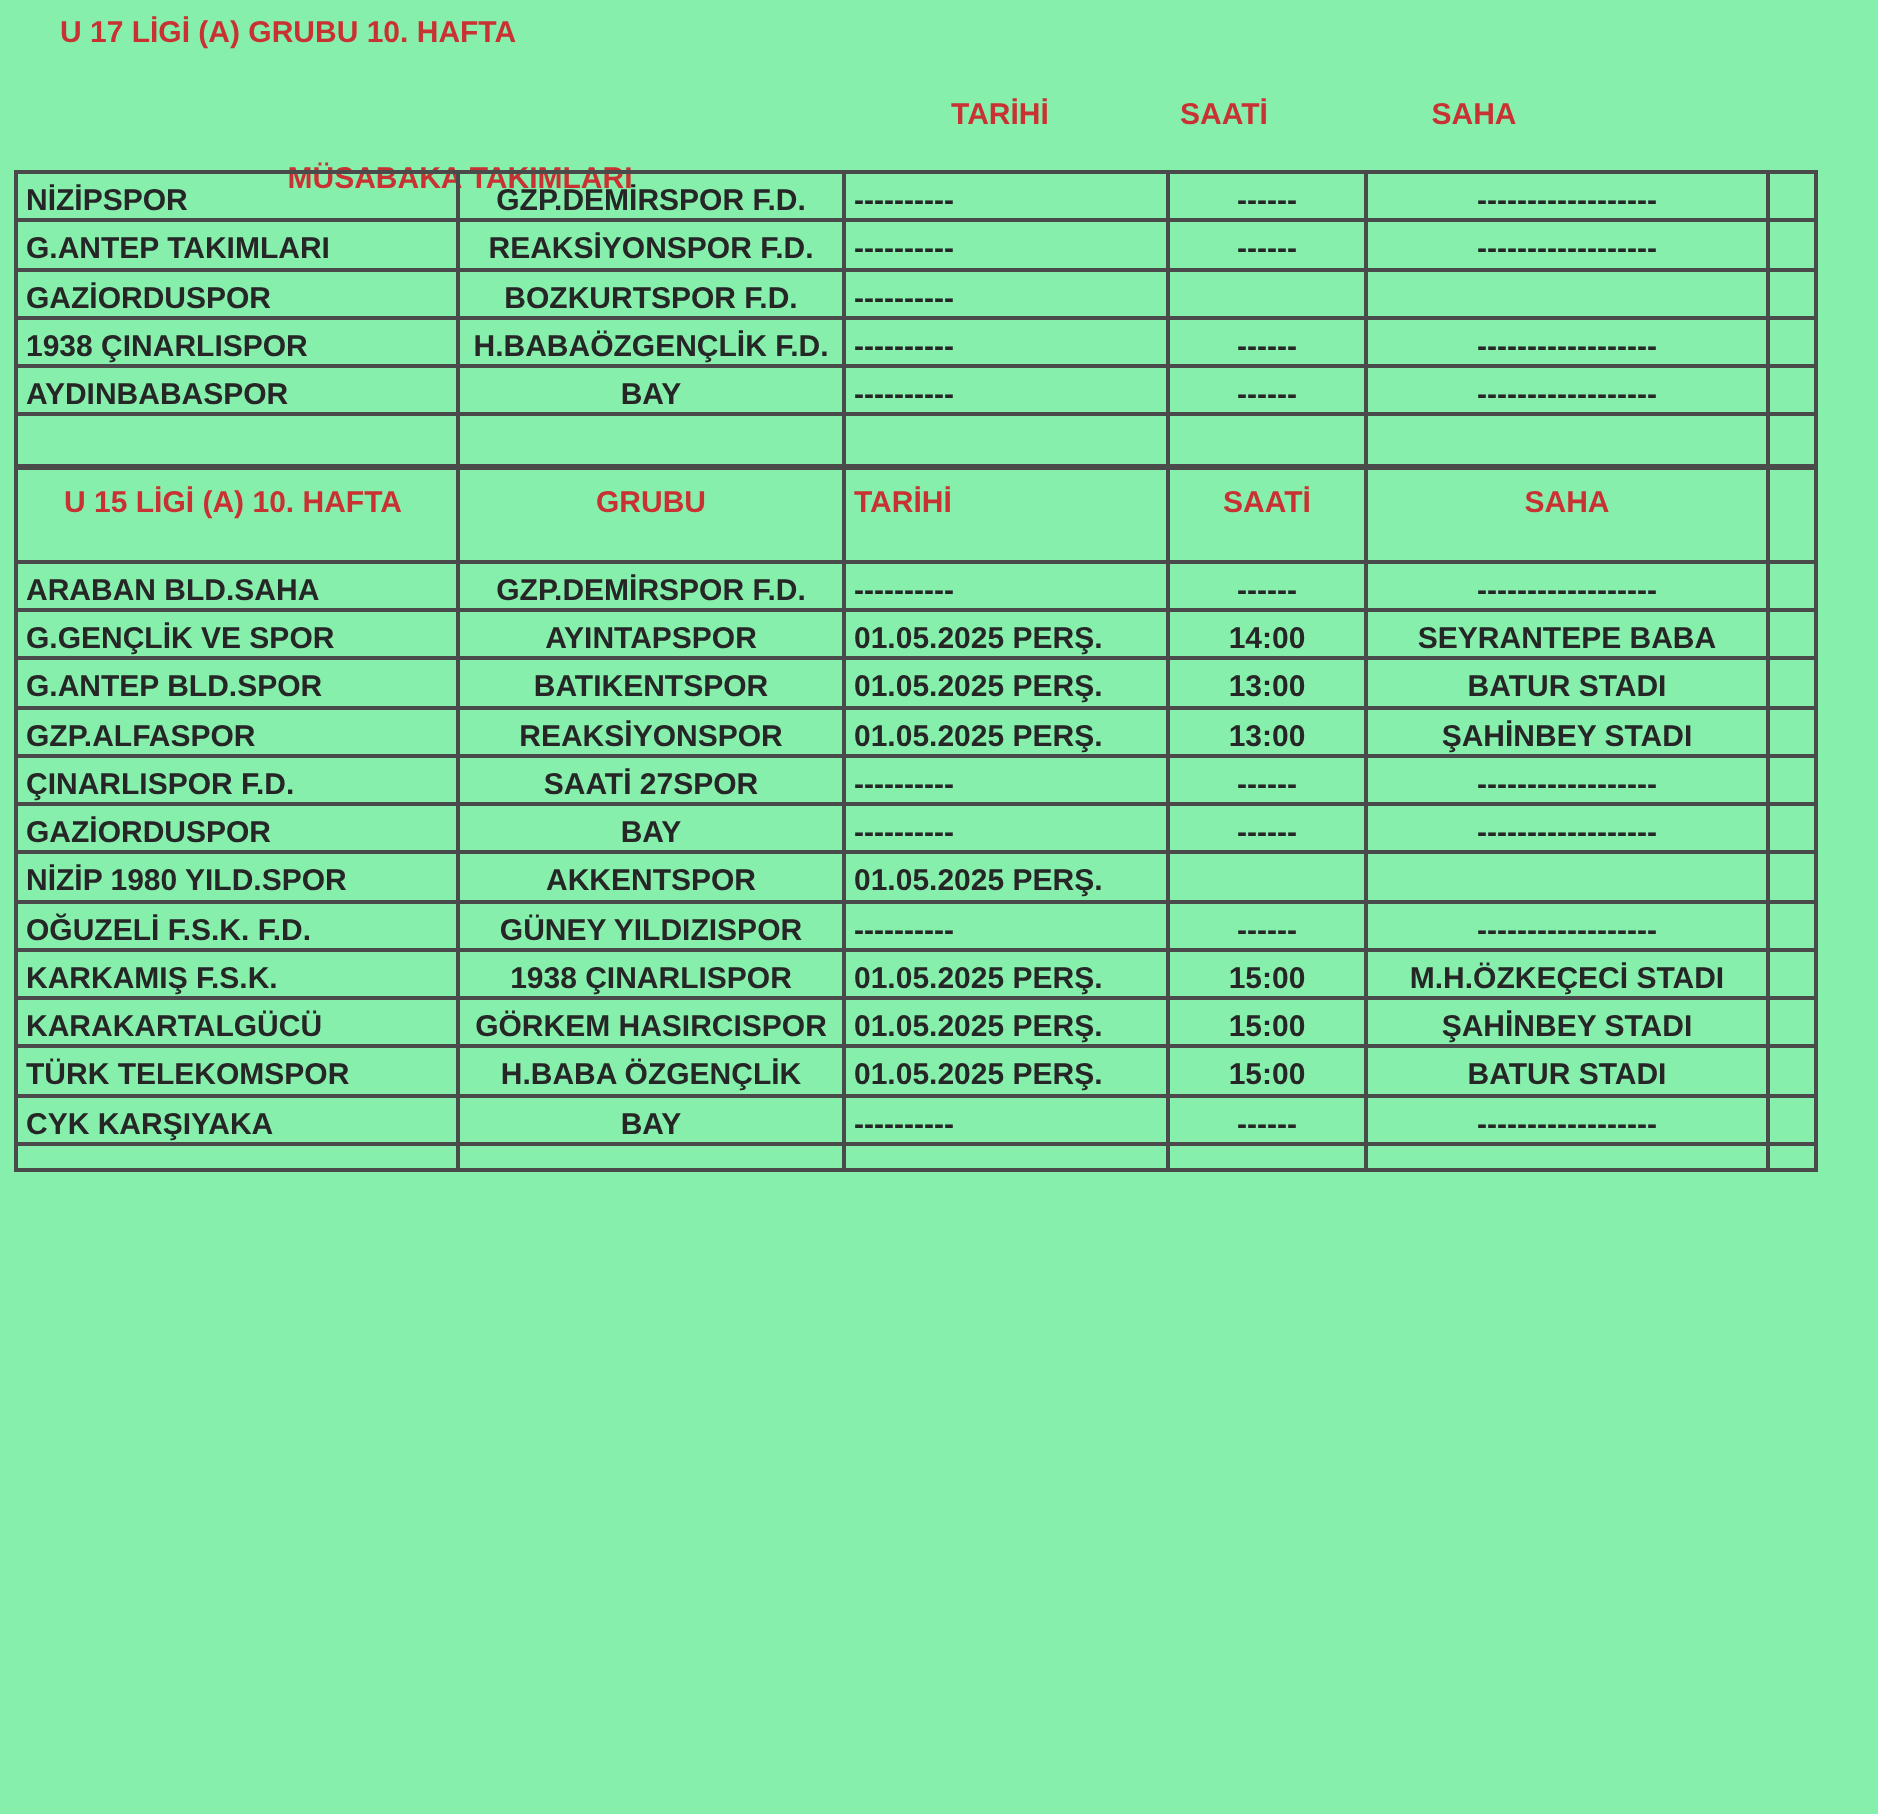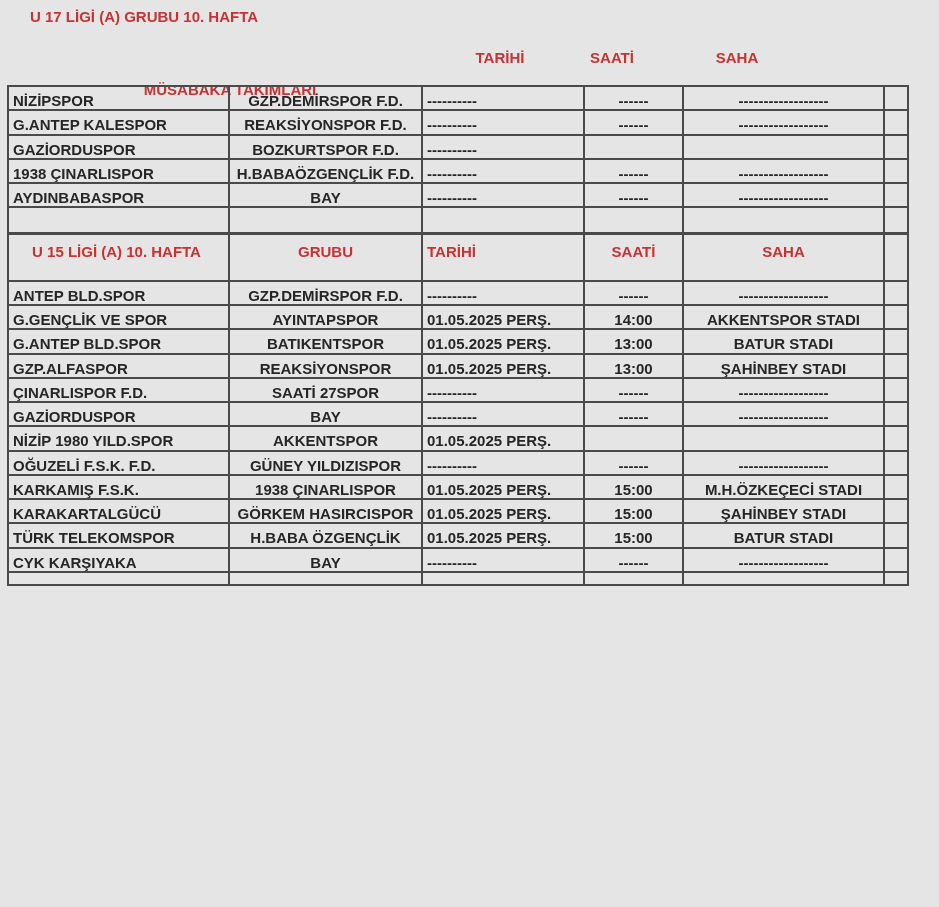--- a/index.html
+++ b/index.html
@@ -6,21 +6,21 @@
     --red:#c83232;
     --text:#262626;
     --border:#4a4a4a;
   }
   html,body{margin:0;padding:0;}
   body{
     width:939px;height:907px;overflow:hidden;background:#ffffff;
     font-family:"Liberation Sans", sans-serif;
     -webkit-font-smoothing:antialiased;
   }
-  .page{position:relative;width:939px;height:907px;background:#e5e5e5;}
+  .page{position:relative;width:939px;height:907px;background:#86efac;}
   .doc-title{
     position:absolute;left:30px;top:8px;
     font-size:15px;font-weight:bold;color:var(--red);
     white-space:nowrap;
   }
   .col-head{
     position:absolute;top:49px;transform:translateX(-50%);
     font-size:15px;font-weight:bold;color:var(--red);white-space:nowrap;
   }
   .ch-teams{left:230px;margin-top:32px;}
@@ -78,21 +78,21 @@
     <tbody>
         <tr class="match">
           <td class="c1">NİZİPSPOR</td>
           <td class="c2 red">GZP.DEMİRSPOR F.D.</td>
           <td class="c3 red">----------</td>
           <td class="c4 red">------</td>
           <td class="c5 red">------------------</td>
           <td class="c6"></td>
         </tr>
         <tr class="match">
-          <td class="c1">G.ANTEP KALESPOR</td>
+          <td class="c1">G.ANTEP TAKIMLARI</td>
           <td class="c2 red">REAKSİYONSPOR F.D.</td>
           <td class="c3 red">----------</td>
           <td class="c4 red">------</td>
           <td class="c5 red">------------------</td>
           <td class="c6"></td>
         </tr>
         <tr class="match">
           <td class="c1">GAZİORDUSPOR</td>
           <td class="c2 red">BOZKURTSPOR F.D.</td>
           <td class="c3 red">----------</td>
@@ -126,33 +126,33 @@
         </tr>
         <tr class="section">
           <td class="c1 red">U 15 LİGİ (A) 10. HAFTA</td>
           <td class="c2 red">GRUBU</td>
           <td class="c3 red">TARİHİ</td>
           <td class="c4 red">SAATİ</td>
           <td class="c5 red">SAHA</td>
           <td class="c6"></td>
         </tr>
         <tr class="match">
-          <td class="c1">ANTEP BLD.SPOR</td>
+          <td class="c1">ARABAN BLD.SAHA</td>
           <td class="c2 red">GZP.DEMİRSPOR F.D.</td>
           <td class="c3 red">----------</td>
           <td class="c4 red">------</td>
           <td class="c5 red">------------------</td>
           <td class="c6"></td>
         </tr>
         <tr class="match">
           <td class="c1">G.GENÇLİK VE SPOR</td>
           <td class="c2">AYINTAPSPOR</td>
           <td class="c3 red">01.05.2025 PERŞ.</td>
           <td class="c4">14:00</td>
-          <td class="c5">AKKENTSPOR STADI</td>
+          <td class="c5">SEYRANTEPE BABA</td>
           <td class="c6"></td>
         </tr>
         <tr class="match">
           <td class="c1">G.ANTEP BLD.SPOR</td>
           <td class="c2">BATIKENTSPOR</td>
           <td class="c3 red">01.05.2025 PERŞ.</td>
           <td class="c4">13:00</td>
           <td class="c5">BATUR STADI</td>
           <td class="c6"></td>
         </tr>

